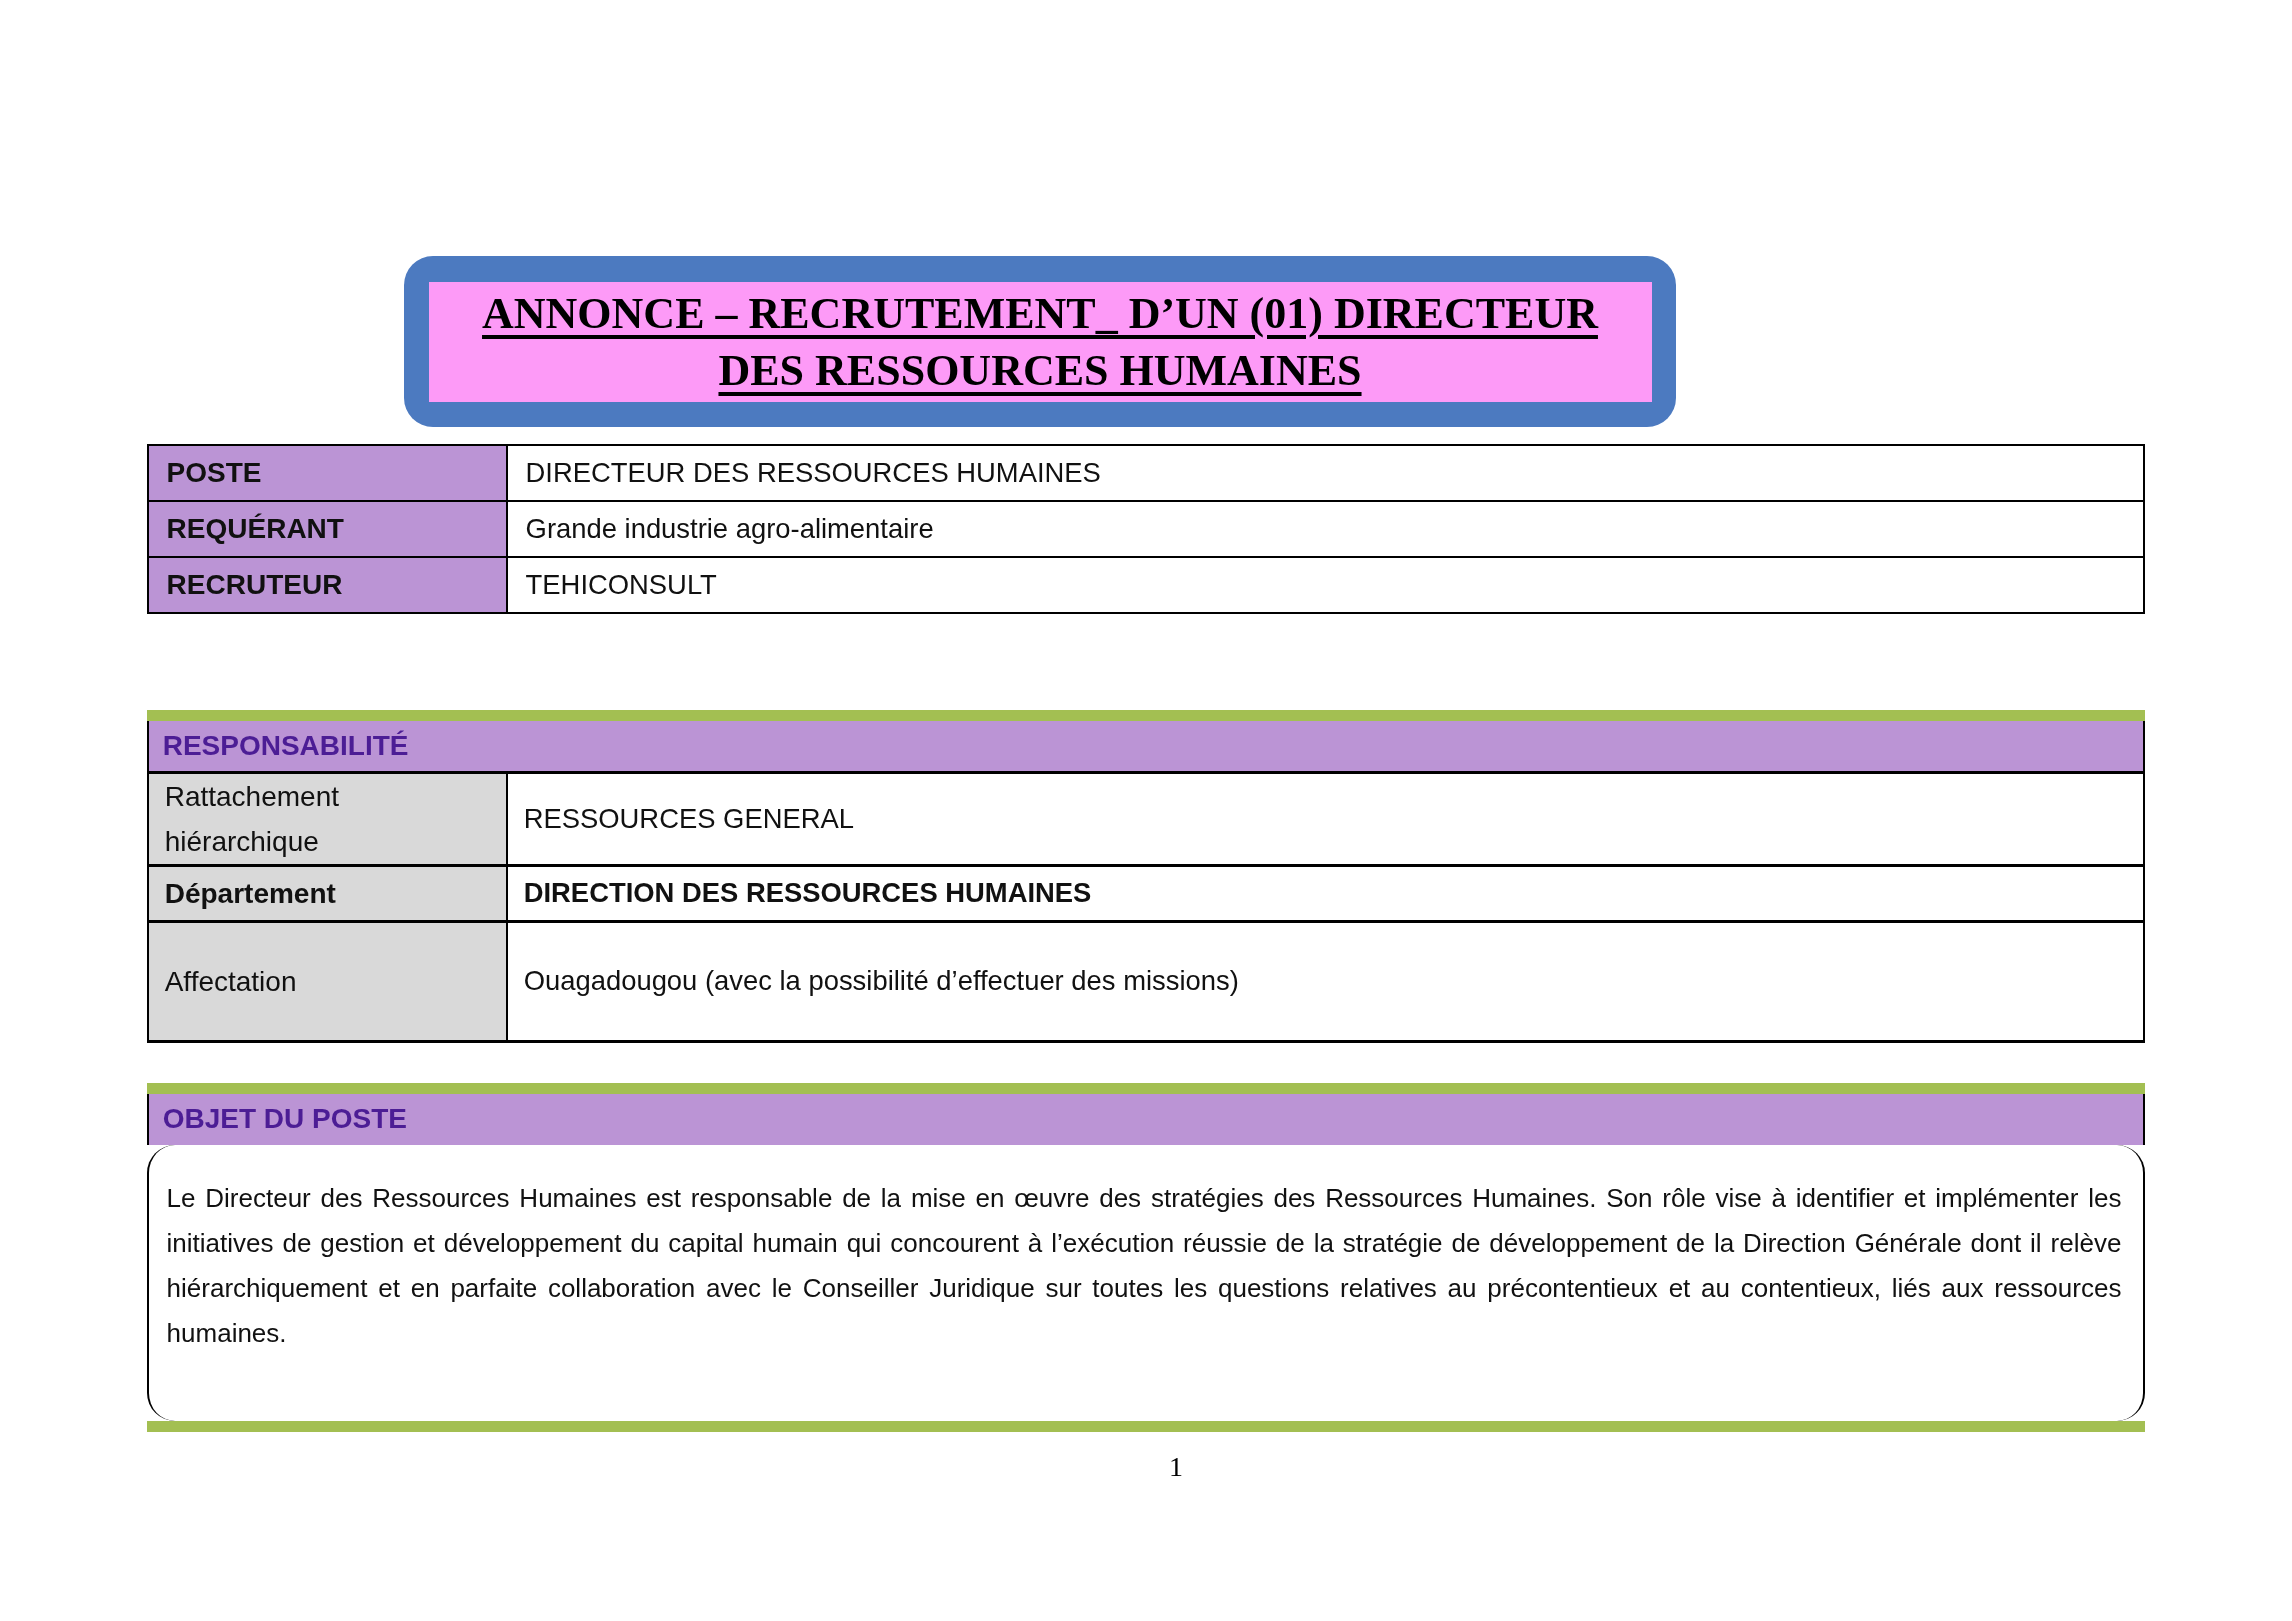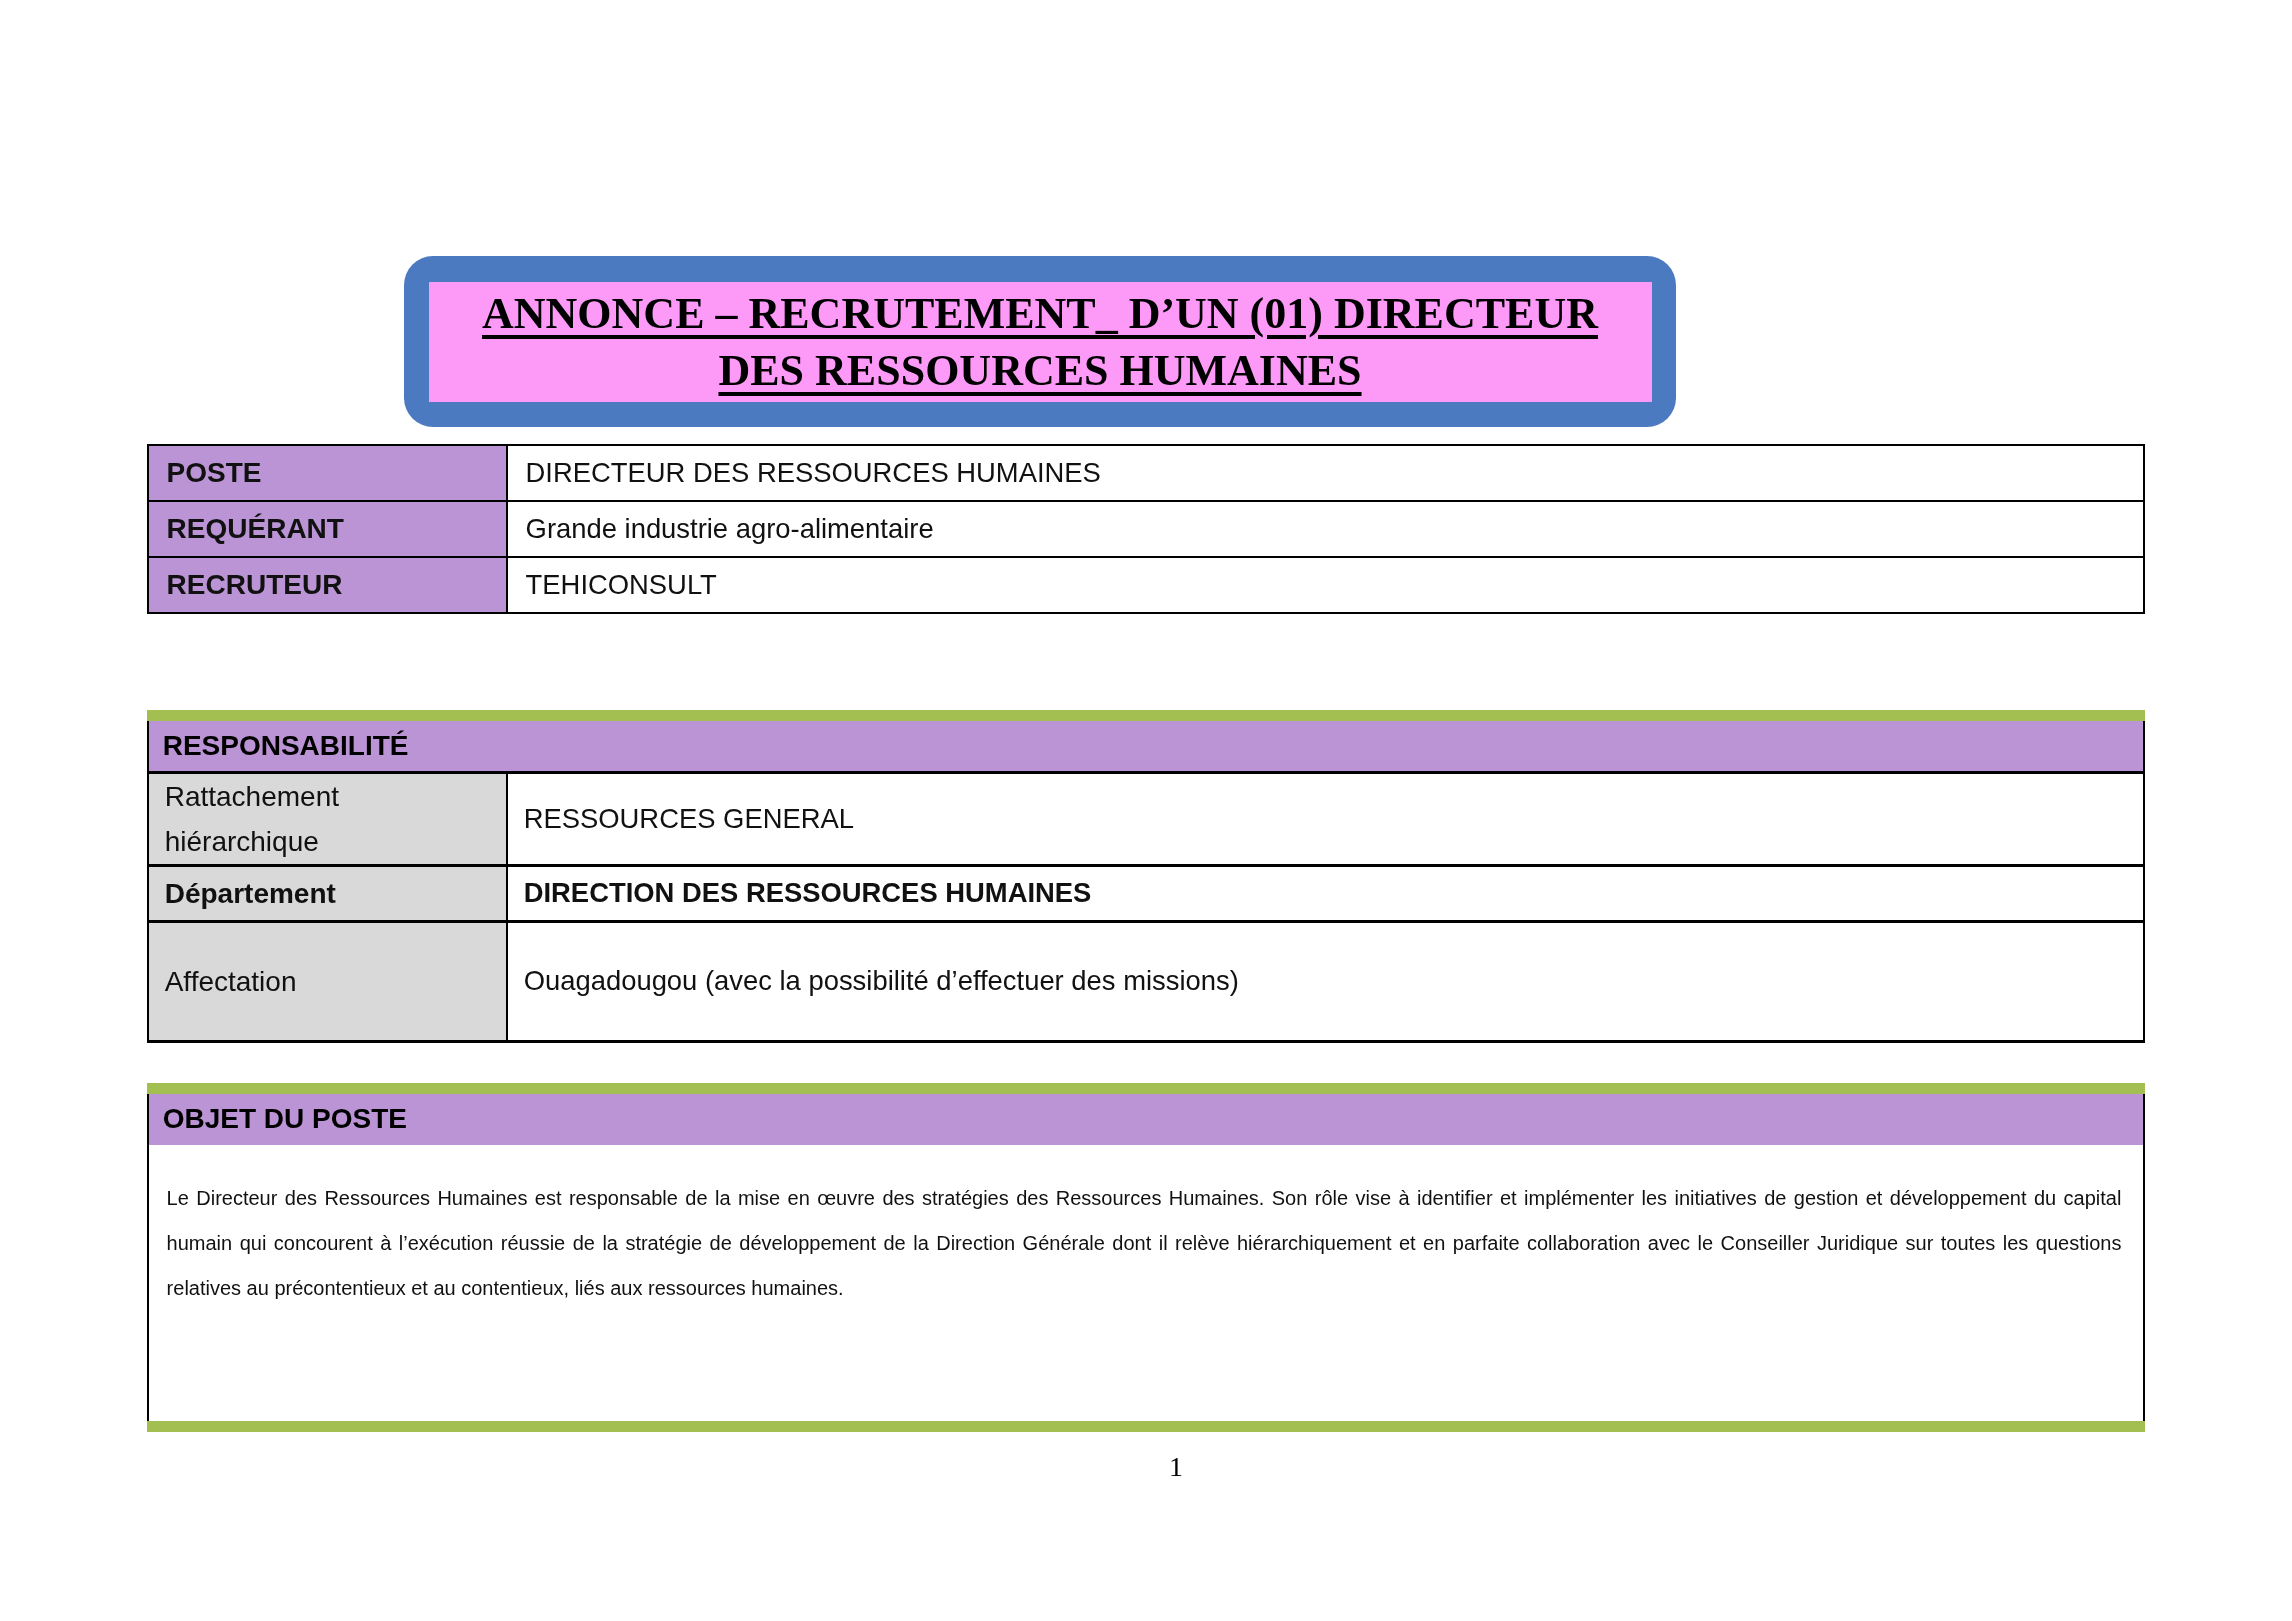--- a/index.html
+++ b/index.html
@@ -76,21 +76,21 @@
     background: var(--green, #A3BF52);
   }
   .sec-header {
     background: var(--purple, #BB94D5);
     border-left: 2px solid #000;
     border-right: 2px solid #000;
     font-weight: bold;
     font-size: 28px;
     padding-left: 13.7px;
     display: flex; align-items: center;
-    color: #000000;
+    color: #4c1d95;
   }
   .section-resp .sec-header { height: 50px; }
   .section-objet .sec-header { height: 51px; }
 
   .resp-table {
     width: 100%;
     border-collapse: collapse;
   }
   .resp-table td {
     border: 2.9px solid #000;
@@ -110,22 +110,23 @@
   .resp-table tr.r1 td { height: 88px; }
   .resp-table tr.r2 td { height: 56px; font-weight: bold; }
   .resp-table tr.r3 td { height: 120px; }
 
   .objet-body {
     border-left: 2px solid #000;
     border-right: 2px solid #000;
     background: #fff;
     min-height: 276px;
     padding: 31px 21.6px 25.5px 17.6px;
-    font-size: 20px;
+    font-size: 26px;
     line-height: 45px;
+    border-radius: 28px;
   }
   .objet-body .p1 { text-align: justify; }
   .objet-body .p2 { margin-top: 23.5px; }
 
   
   .page-number {
     position: absolute;
     left: 1169px; top: 1451px;
     font-family: "Liberation Serif", serif;
     font-size: 28px;

